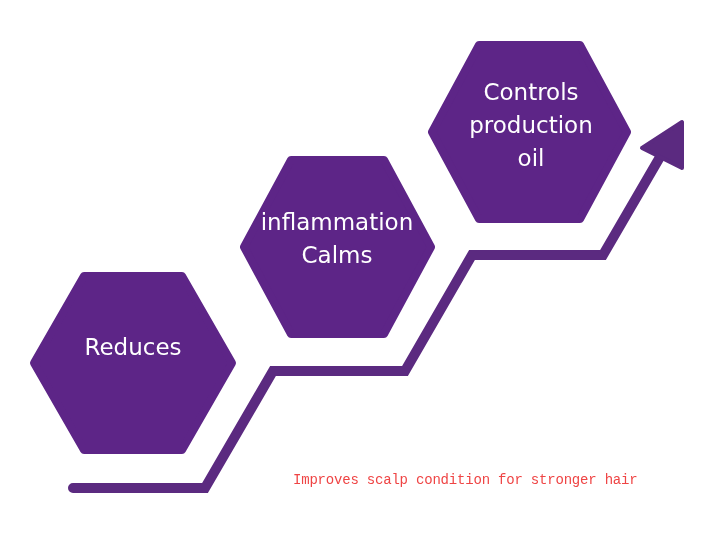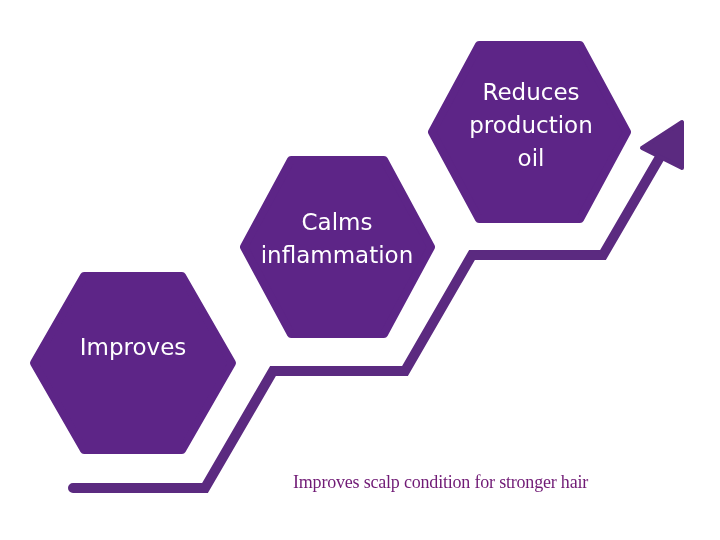--- a/index.html
+++ b/index.html
@@ -2,45 +2,45 @@
 <html><head>
   <meta charset="utf-8">
   <style>
     html, body { margin: 0; padding: 0; background: #ffffff; }
     body { width: 720px; height: 540px; position: relative; overflow: hidden;
            font-family: "DejaVu Sans", sans-serif; }
     svg { position: absolute; left: 0; top: 0; }
     .hex-label { position: absolute; color: #ffffff; text-align: center;
                  font-size: 23px; line-height: 33px; font-family: "DejaVu Sans", sans-serif; }
     .hex-label span { display: block; }
-    .caption { position: absolute; left: 293px; top: 472px; font-size: 18px;
-               color: #701a75; font-family: Liberation Serif, serif; letter-spacing: -0.2px; }
+    .caption { position: absolute; left: 293px; top: 472px; font-size: 14px;
+               color: #ef4444; font-family: Liberation Mono, monospace; letter-spacing: -0.2px; }
   </style>
 </head>
 <body>
 
 <svg width="720" height="540" viewBox="0 0 720 540">
 
   <polyline points="73,488 205,488 273,371 405,371 472,255 603,255 660,157" fill="none" stroke="#5b2a80" stroke-width="10" stroke-linecap="round" stroke-linejoin="miter"></polyline>
 
   <polygon points="682,122 682,168 642,148" fill="#5b2a80" stroke="#5b2a80" stroke-width="4" stroke-linejoin="round"></polygon>
 
   <polygon points="84,276 182,276 232,363 182,450 84,450 34,363" fill="#5d2587" stroke="#5d2587" stroke-width="8" stroke-linejoin="round"></polygon>
   <polygon points="291,160 384,160 431,247 384,334 291,334 244,247" fill="#5d2587" stroke="#5d2587" stroke-width="8" stroke-linejoin="round"></polygon>
   <polygon points="479,45 580,45 627,132 580,219 479,219 432,132" fill="#5d2587" stroke="#5d2587" stroke-width="8" stroke-linejoin="round"></polygon>
 </svg>
 
 <div class="hex-label" style="left:34px; width:198px; top:331px;">
-  <span>Improves</span>
+  <span>Reduces</span>
 </div>
 
 <div class="hex-label" style="left:238px; width:198px; top:206px;">
+  <span>inflammation</span>
   <span>Calms</span>
-  <span>inflammation</span>
 </div>
 
 <div class="hex-label" style="left:432px; width:198px; top:76px;">
-  <span>Reduces</span>
+  <span>Controls</span>
   <span>production</span>
   <span>oil</span>
 </div>
 
 <div class="caption">Improves scalp condition for stronger hair</div>
 
 </body></html>

